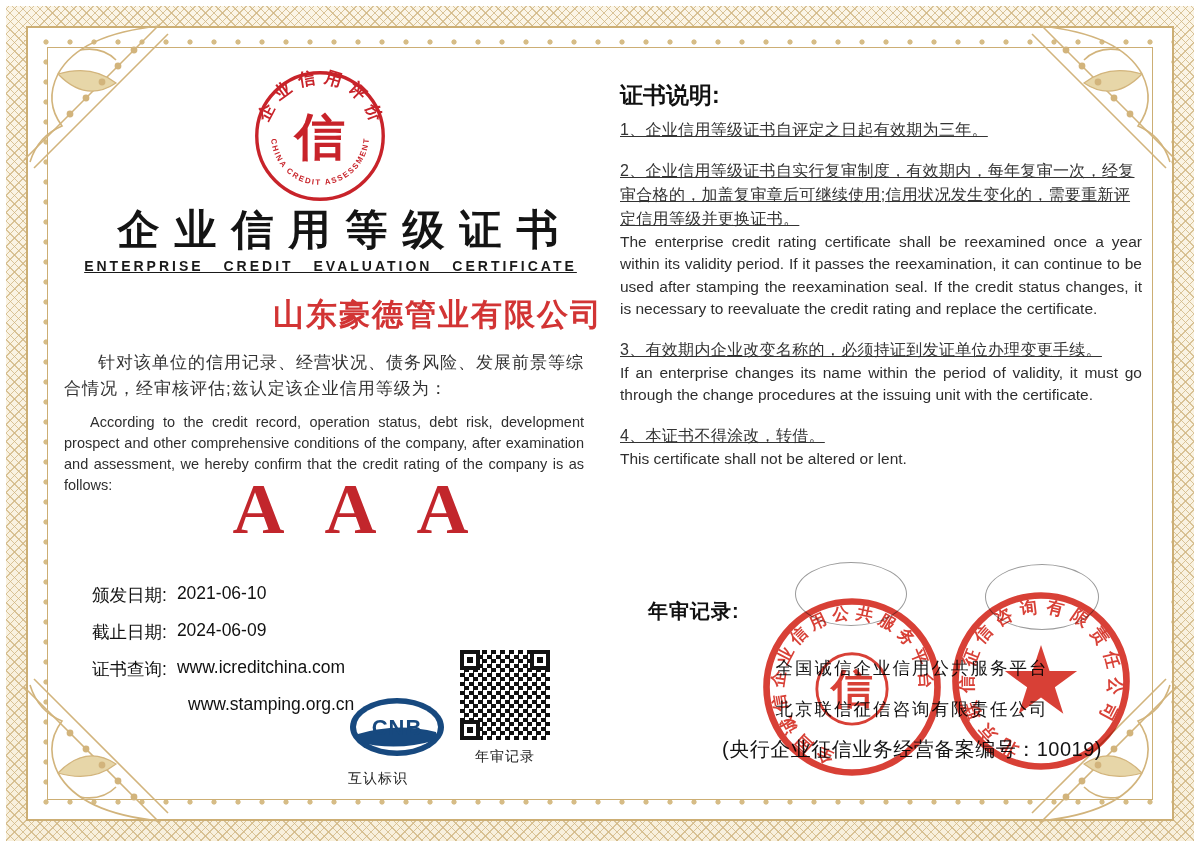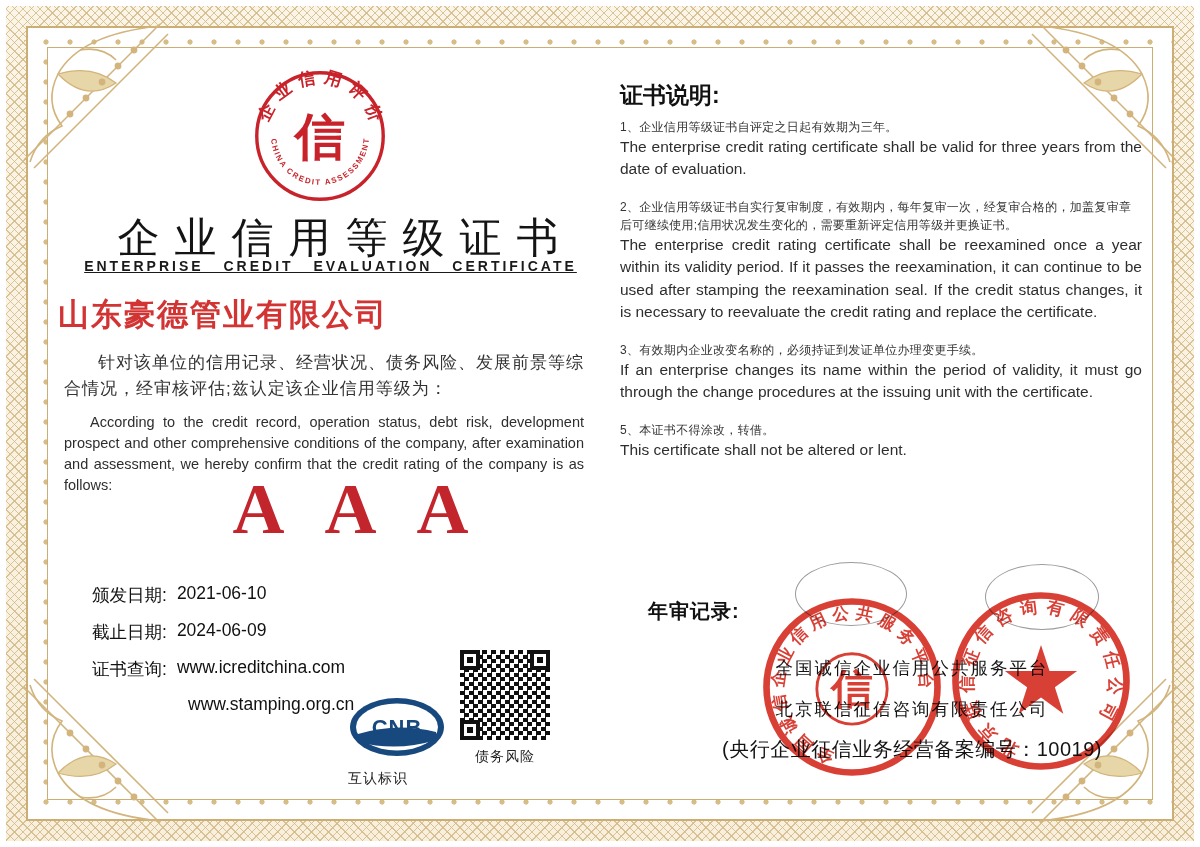--- a/index.html
+++ b/index.html
@@ -22,24 +22,24 @@
   }
   .content-area{position:absolute;inset:47px;border:1.5px solid #ccae74;background:#fff;}
   .corner{position:absolute;width:170px;height:170px;pointer-events:none;}
   .corner.tl{left:10px;top:10px;}
   .corner.tr{right:10px;top:10px;transform:scaleX(-1);}
   .corner.bl{left:10px;bottom:10px;transform:scaleY(-1);}
   .corner.br{right:10px;bottom:10px;transform:scale(-1,-1);}
   
   .seal{position:absolute;left:252px;top:66px;width:136px;height:140px;}
   .title{position:absolute;left:58px;top:202px;width:545px;text-align:center;
-    font-size:42px;font-weight:400;letter-spacing:15px;padding-left:15px;color:#141414;margin-top:8px;}
+    font-size:42px;font-weight:700;letter-spacing:15px;padding-left:15px;color:#141414;}
   .subtitle{position:absolute;left:58px;top:258px;width:545px;text-align:center;
     font-size:14px;font-weight:700;letter-spacing:3px;word-spacing:13px;color:#1a1a1a;text-decoration:underline;}
-  .company{position:absolute;left:58px;top:294px;width:545px;text-align:left;
+  .company{position:absolute;left:58px;top:294px;width:545px;text-align:right;
     font-size:31px;font-weight:700;letter-spacing:2px;color:#d23434;}
   .stmt-zh{position:absolute;left:64px;top:350px;width:520px;font-size:17px;line-height:1.55;
     letter-spacing:1px;color:#333;text-align:justify;text-indent:2em;}
   .stmt-en{position:absolute;left:64px;top:412px;width:520px;font-size:14.5px;line-height:1.45;
     color:#2e2e2e;text-align:justify;text-indent:1.8em;}
   .rating{position:absolute;left:58px;top:468px;width:545px;text-align:center;
     font-family:"Liberation Serif",serif;font-weight:700;font-size:72px;letter-spacing:40px;
     padding-left:40px;color:#c2262c;}
   .meta{position:absolute;left:92px;top:583px;font-size:17.5px;color:#111;}
   .meta-row{margin-bottom:13px;display:flex;text-align:center;}
@@ -50,21 +50,21 @@
   .badge-caption{font-size:14px;color:#222;margin-top:8px;letter-spacing:1px;}
   .qr{width:90px;height:90px;margin:0 auto;position:relative;
     background:repeating-conic-gradient(#101010 0% 25%,#fff 0% 50%) 0 0/9px 9px;}
   .qr .f{position:absolute;width:20px;height:20px;border:4px solid #101010;background:#fff;box-sizing:border-box;}
   .qr .f::after{content:"";position:absolute;left:3px;top:3px;width:6px;height:6px;background:#101010;}
   .qr .f.tl{left:0;top:0;} .qr .f.tr{right:0;top:0;} .qr .f.bl{left:0;bottom:0;}
   
   .notes-head{position:absolute;left:620px;top:80px;font-size:23px;font-weight:700;color:#111;}
   .notes{position:absolute;left:620px;top:118px;width:522px;}
   .note{margin-bottom:17px;}
-  .note-zh{font-size:12px;line-height:1.5;color:#333;letter-spacing:.3px;}
+  .note-zh{font-size:16px;line-height:1.5;color:#333;letter-spacing:.3px;text-decoration:underline;}
   .note-en{font-size:15.5px;line-height:1.45;color:#2e2e2e;text-align:justify;}
   .annual-label{position:absolute;left:648px;top:586px;font-size:20px;font-weight:600;color:#111;letter-spacing:1px;margin-top:12px;}
   .oval{position:absolute;border:1px solid #9b9b9b;border-radius:50%;background:transparent;}
   .oval.o1{left:795px;top:562px;width:110px;height:62px;}
   .oval.o2{left:985px;top:564px;width:112px;height:64px;}
   .issuer{position:absolute;left:672px;top:656px;width:480px;text-align:center;color:#141414;}
   .issuer-line1{font-size:17.5px;letter-spacing:2px;margin-bottom:17px;}
   .issuer-line2{font-size:17.5px;letter-spacing:2px;margin-bottom:15px;}
   .issuer-line3{font-size:20px;letter-spacing:.5px;}
   .stamp{position:absolute;width:190px;height:190px;opacity:.88;mix-blend-mode:multiply;}
@@ -190,39 +190,38 @@
     </svg>
     <div class="badge-caption">互认标识</div>
   </div>
 
   <div class="badge-qr">
     <div class="qr">
       <div class="f tl"></div>
       <div class="f tr"></div>
       <div class="f bl"></div>
     </div>
-    <div class="badge-caption">债务风险</div>
+    <div class="badge-caption">年审记录</div>
   </div>
 
   <div class="notes-head">证书说明:</div>
   <div class="notes">
     <div class="note">
       <div class="note-zh">1、企业信用等级证书自评定之日起有效期为三年。</div>
-      <div class="note-en">The enterprise credit rating certificate shall be valid for three years from the date of evaluation.</div>
     </div>
     <div class="note">
       <div class="note-zh">2、企业信用等级证书自实行复审制度，有效期内，每年复审一次，经复审合格的，加盖复审章后可继续使用;信用状况发生变化的，需要重新评定信用等级并更换证书。</div>
       <div class="note-en">The enterprise credit rating certificate shall be reexamined once a year within its validity period. If it passes the reexamination, it can continue to be used after stamping the reexamination seal. If the credit status changes, it is necessary to reevaluate the credit rating and replace the certificate.</div>
     </div>
     <div class="note">
       <div class="note-zh">3、有效期内企业改变名称的，必须持证到发证单位办理变更手续。</div>
       <div class="note-en">If an enterprise changes its name within the period of validity, it must go through the change procedures at the issuing unit with the certificate.</div>
     </div>
     <div class="note">
-      <div class="note-zh">5、本证书不得涂改，转借。</div>
+      <div class="note-zh">4、本证书不得涂改，转借。</div>
       <div class="note-en">This certificate shall not be altered or lent.</div>
     </div>
   </div>
 
   <div class="annual-label">年审记录:</div>
   <div class="oval o1"></div>
   <div class="oval o2"></div>
 
   <div class="issuer">
     <div class="issuer-line1">全国诚信企业信用公共服务平台</div>

